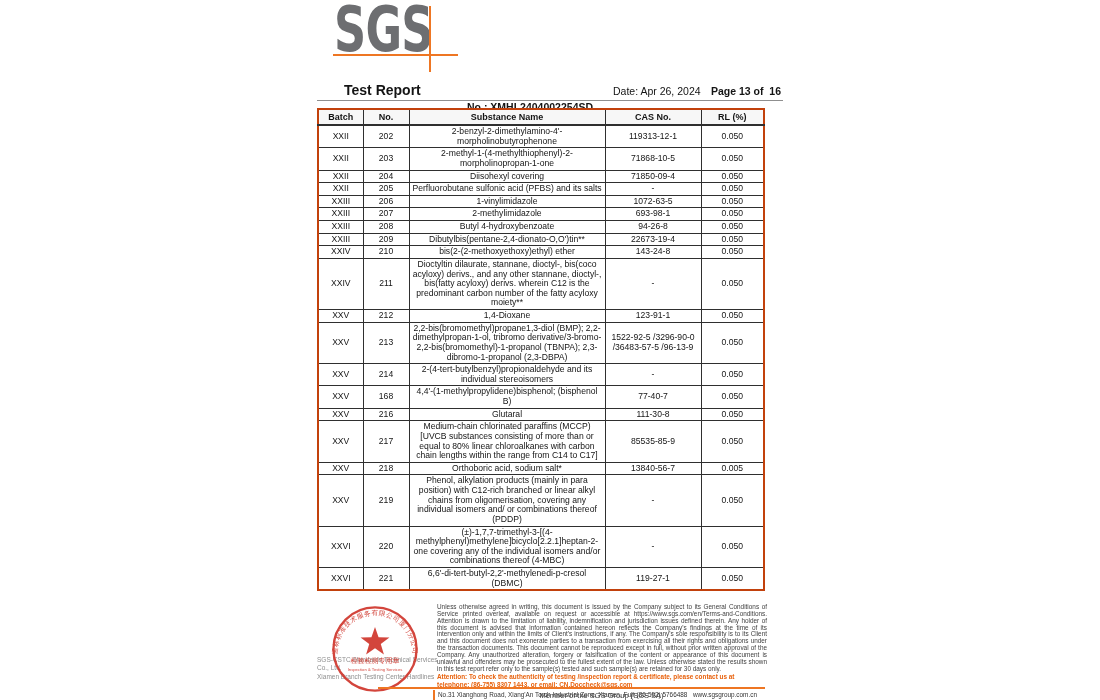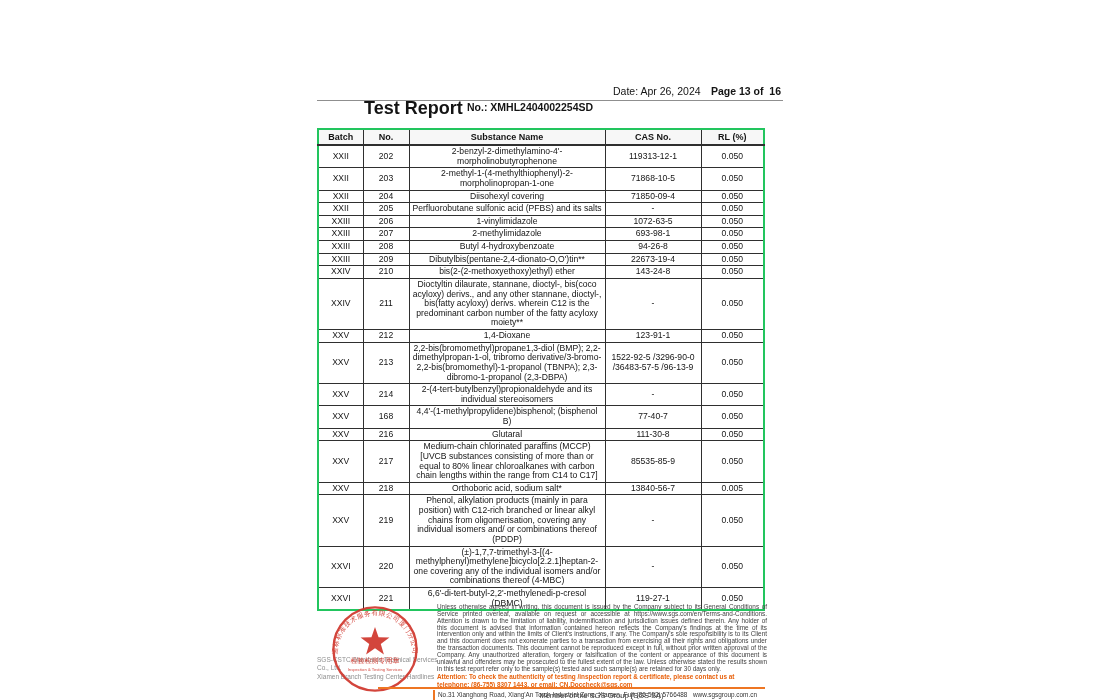--- a/index.html
+++ b/index.html
@@ -14,29 +14,29 @@
   .logo-text {
     position:absolute; left:17px; top:2px; font-family:"DejaVu Sans", sans-serif;
     font-weight:bold; font-size:62px; line-height:56px; color:#6d6e71;
     letter-spacing:-1px; transform:scaleX(.72); transform-origin:left top;
   }
   .logo-vline { position:absolute; left:112px; top:6px; width:2px; height:66px; background:#ee7623; }
   .logo-hline { position:absolute; left:16px; top:54px; width:125px; height:2px; background:#ee7623; }
 
   
   .titlebar { position:absolute; left:0; top:82px; width:473px; height:18px; }
-  .t-report { position:absolute; left:27px; top:16px; font-size:18px; font-weight:bold;margin-left:20px; }
+  .t-report { position:absolute; left:27px; top:0; font-size:14px; font-weight:bold; }
   .t-no     { position:absolute; left:150px; top:19px; font-size:10.5px; font-weight:bold; }
   .t-date   { position:absolute; left:296px; top:3px; font-size:10.5px; font-weight:normal; }
   .t-page   { position:absolute; left:394px; top:3px; font-size:10.5px; font-weight:bold; white-space:pre; }
   .header-rule { position:absolute; left:0; top:100px; width:466px; height:1px; background:#8f8f8f; }
 
   
   .tbl-wrap { position:absolute; left:0; top:108px; width:446px; }
-  table { border-collapse:collapse; width:446px; table-layout:fixed; border:2px solid #22c55e;margin-top:20px; }
+  table { border-collapse:collapse; width:446px; table-layout:fixed; border:2px solid #c2410c; }
   th, td {
     border:1px solid #2f2f2f; font-size:8.6px; line-height:1.12; text-align:center;
     vertical-align:middle; padding:1px 2px; word-wrap:break-word;
   }
   thead th { font-weight:bold; font-size:9px; background:#f7f7f7; border-bottom:2px solid #2f2f2f; padding:2px; }
   col.c1 { width:45px; } col.c2 { width:46px; } col.c3 { width:196px; }
   col.c4 { width:96px; } col.c5 { width:63px; }
 
   
   .footer { position:absolute; left:0; top:603px; width:473px; height:97px; }
@@ -51,20 +51,25 @@
   .addr-tel  { width:60px; }
   .addr-link { flex:1; }
   .footer-rule { position:absolute; left:61px; top:84px; width:387px; height:2px; background:#ee7623; }
   .member { position:absolute; left:120px; top:88px; width:329px; text-align:center; font-size:7.5px; color:#3a3a3a; }
 </style>
 </head>
 <body>
 
 <div class="page">
 
+  <div class="logo">
+    <div class="logo-text">SGS</div>
+    <div class="logo-vline"></div>
+    <div class="logo-hline"></div>
+  </div>
 
   <div class="titlebar">
     <div class="t-report">Test Report</div>
     <div class="t-no">No.: XMHL2404002254SD</div>
     <div class="t-date">Date: Apr 26, 2024</div>
     <div class="t-page">Page 13 of  16</div>
   </div>
   <div class="header-rule"></div>
 
   <div class="tbl-wrap">

